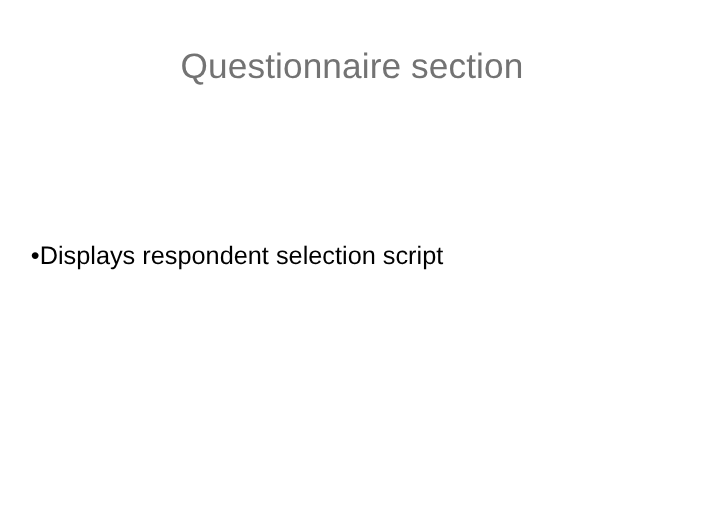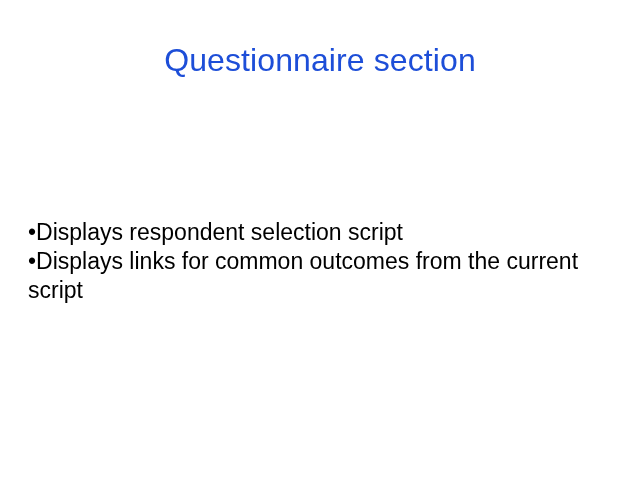--- a/index.html
+++ b/index.html
@@ -23,21 +23,21 @@
   .slide-title {
     position: absolute;
     left: 0;
     top: 41px;
     width: 640px;
     text-align: center;
     font-family: "Liberation Sans", sans-serif;
     font-size: 32px;
     font-weight: 400;
     line-height: 38px;
-    color: #1d4ed8;
+    color: #737373;
     letter-spacing: 0.1px;
     white-space: nowrap;
   }
   .body-block {
     position: absolute;
     left: 28px;
     top: 198px;
     width: 588px;
     margin-top: 20px;
   }
@@ -59,18 +59,17 @@
 <body>
 
 <div class="slide">
 
   <div class="slide-title">Questionnaire section</div>
 
   <div class="body-block">
 
     <div class="bullet-line"><span class="bullet-glyph">•</span><span>Displays respondent selection script</span></div>
 
-    <div class="bullet-line"><span class="bullet-glyph">•</span><span>Displays links for common outcomes from the current script</span></div>
 
 
   </div>
 
 </div>
 
 </body></html>

